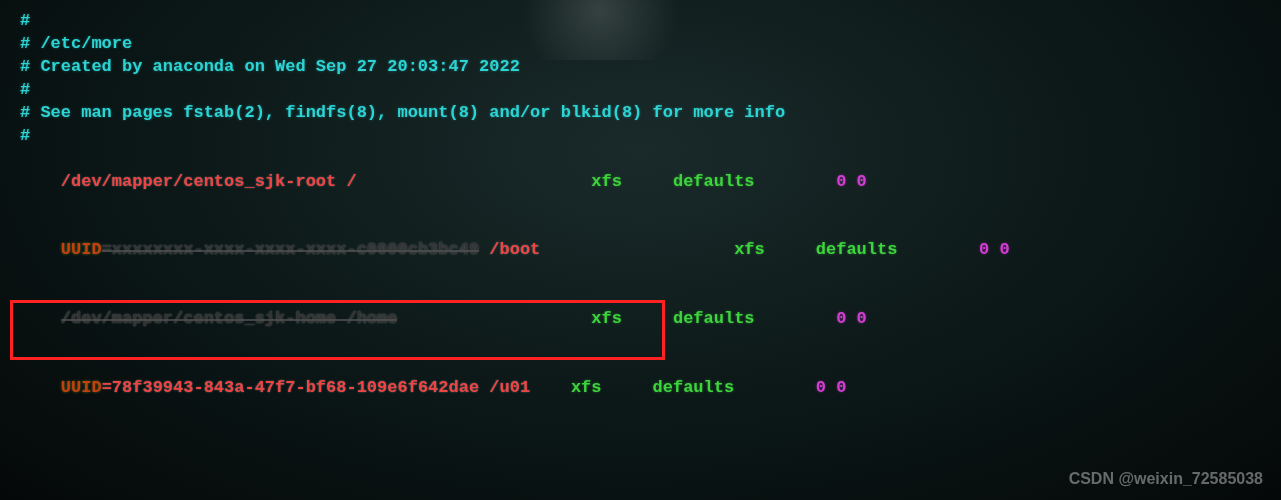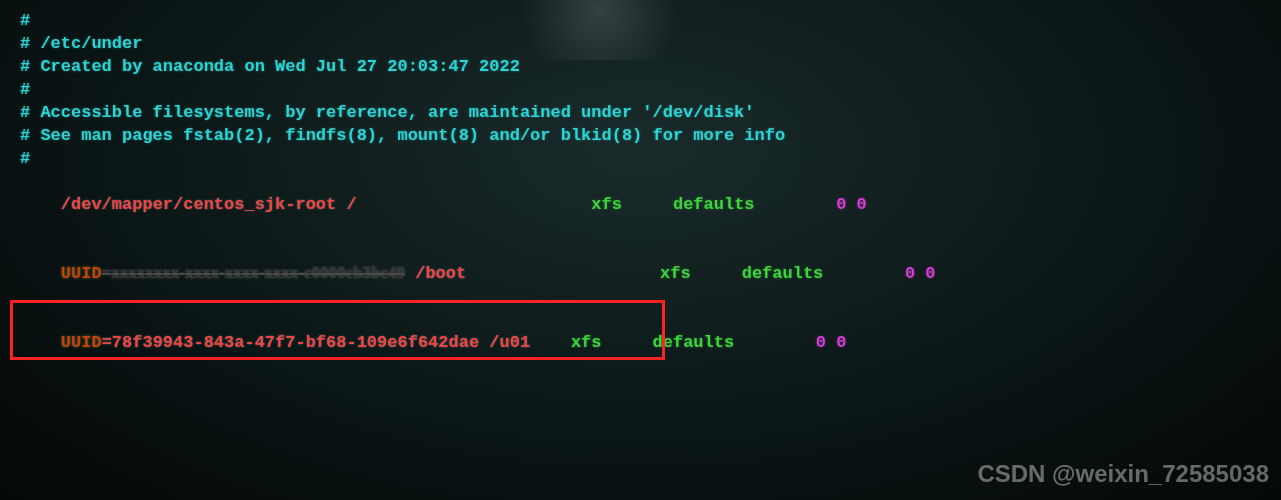--- a/index.html
+++ b/index.html
@@ -23,78 +23,79 @@
       position: relative;
     }
     .comment { color: #2dd4d4; text-shadow: 0 0 3px rgba(45,212,212,0.4); }
     .white { color: #ef4444; text-shadow: 0 0 2px rgba(224,224,224,0.4); }
     .green { color: #3dd43d; text-shadow: 0 0 3px rgba(61,212,61,0.4); font-family: Liberation Mono, monospace; }
     .magenta { color: #d43dd4; text-shadow: 0 0 3px rgba(212,61,212,0.4); }
     .yellow { color: #c2410c; text-shadow: 0 0 3px rgba(212,212,61,0.4); }
     .strike {
       position: relative;
       color: #333;
-      font-family: Liberation Serif, serif;
     }
     .strike::after {
       content: '';
       position: absolute;
       left: 0; right: 0; top: 50%;
       height: 2px;
       background: rgba(80,80,80,0.8);
     }
     .red-box {
       position: absolute;
       border: 3px solid #ff2222;
       left: 10px;
       top: 300px;
       width: 655px;
       height: 60px;
       pointer-events: none;
     }
     .watermark {
       position: absolute;
       bottom: 12px;
-      right: 12px;
+      right: 18px;
       color: rgba(200,200,200,0.5);
       font-family: sans-serif;
-      font-size: 24px;
+      font-size: 16px;
     }
     .glare {
       position: absolute;
       top: -40px;
       left: 500px;
       width: 200px;
       height: 100px;
       background: radial-gradient(circle, rgba(255,255,255,0.15), transparent 70%);
       pointer-events: none;
     }
   </style>
 </head>
 <body>
 
 <div class="glare"></div>
 
 <div class="terminal">
   <div class="line comment">#</div>
-  <div class="line comment"># /etc/under</div>
-  <div class="line comment"># Created by anaconda on Wed Jul 27 20:03:47 2022</div>
+  <div class="line comment"># /etc/more</div>
+  <div class="line comment"># Created by anaconda on Wed Sep 27 20:03:47 2022</div>
   <div class="line comment">#</div>
-  <div class="line comment"># Accessible filesystems, by reference, are maintained under '/dev/disk'</div>
   <div class="line comment"># See man pages fstab(2), findfs(8), mount(8) and/or blkid(8) for more info</div>
   <div class="line comment">#</div>
 
   <div class="line">
     <span class="white"><span>/dev/mapper/centos_sjk-root</span> <span>/</span></span><span class="white">                       </span><span class="green">xfs</span><span class="white">     </span><span class="green">defaults</span><span class="white">        </span><span class="magenta"><span>0</span> <span>0</span></span>
   </div>
 
   <div class="line">
     <span class="yellow">UUID</span><span class="white strike">=xxxxxxxx-xxxx-xxxx-xxxx-c0000cb3bc49</span><span class="white"> </span><span class="white">/boot</span><span class="white">                   </span><span class="green">xfs</span><span class="white">     </span><span class="green">defaults</span><span class="white">        </span><span class="magenta"><span>0</span> <span>0</span></span>
   </div>
 
+  <div class="line">
+    <span class="white strike"><span>/dev/mapper/centos_sjk-home</span> <span>/home</span></span><span class="white">                   </span><span class="green">xfs</span><span class="white">     </span><span class="green">defaults</span><span class="white">        </span><span class="magenta"><span>0</span> <span>0</span></span>
+  </div>
 
 
   <div class="line">
     <span class="yellow">UUID</span><span class="white">=78f39943-843a-47f7-bf68-109e6f642dae</span><span class="white"> </span><span class="white">/u01</span><span class="white">    </span><span class="green">xfs</span><span class="white">     </span><span class="green">defaults</span><span class="white">        </span><span class="magenta"><span>0</span> <span>0</span></span>
   </div>
 
 </div>
 
 <div class="red-box"></div>
 

